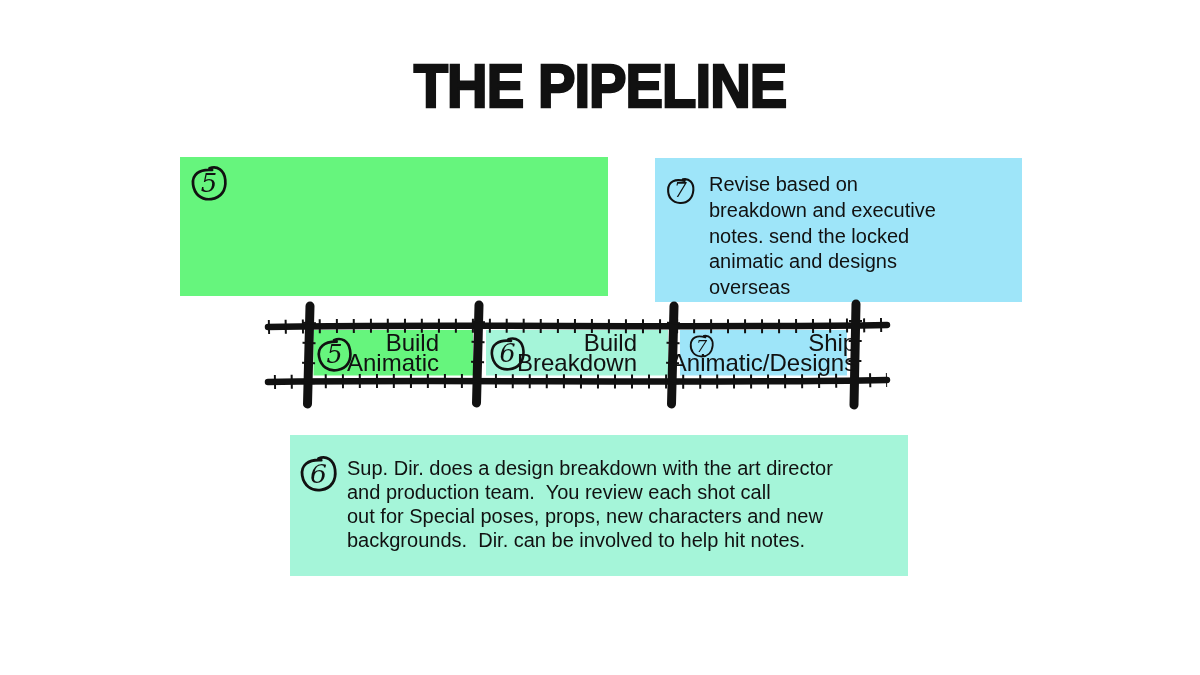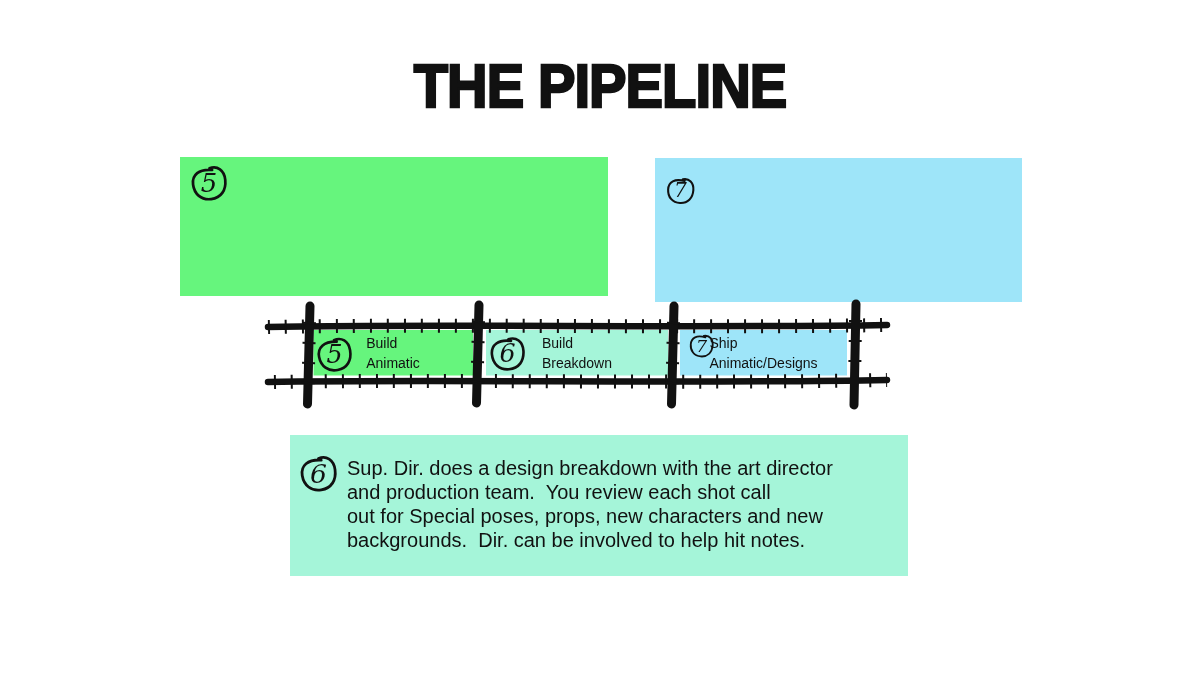--- a/index.html
+++ b/index.html
@@ -63,23 +63,23 @@
   .sketch .hatch  { fill: none; stroke: var(--ink, #111); stroke-width: 14; stroke-dasharray: 2 15; }
   .sketch .hatch2 { fill: none; stroke: var(--ink, #111); stroke-width: 13; stroke-dasharray: 2 18; }
 
   .cell { position: absolute; top: 330px; height: 46px; }
   .cell-1 { left: 313px; width: 160px; }
   .cell-2 { left: 486px; width: 182px; }
   .cell-3 { left: 680px; width: 167px; }
   .cell-label {
     position: absolute; left: 0; right: 0; top: 0; bottom: 0;
     display: flex; align-items: center; justify-content: center;
-    text-align: left;
+    text-align: right;
     white-space: pre-line;
-    font-size: 14px;
+    font-size: 24px;
     line-height: 20.5px;
     color: var(--ink, #111);
   }
   .cell-1 .badge { left: 2px; top: 5px; width: 39px; height: 39px; }
   .cell-2 .badge { left: 2px; top: 4px; width: 39px; height: 39px; }
   .cell-3 .badge { left: 8px; top: 2px; width: 27px; height: 27px; }
 </style>
 </head>
 <body>
 
@@ -92,20 +92,25 @@
       <path class="ring" d="M22 5.5 C30 3.2 36.6 9 36.5 18.5 C36.4 29 30.5 36 20.5 36.2 C10.5 36.4 4.2 29.5 4 19.8 C3.8 10 11.5 4.8 24.5 7.4" transform="rotate(-6 20 20)"></path>
       <text class="digit" x="20" y="29">5</text>
     </svg>
   </section>
 
   <section class="note note-blue">
     <svg class="badge" viewBox="0 0 40 40">
       <path class="ring" d="M22 5.5 C30 3.2 36.6 9 36.5 18.5 C36.4 29 30.5 36 20.5 36.2 C10.5 36.4 4.2 29.5 4 19.8 C3.8 10 11.5 4.8 24.5 7.4" transform="rotate(4 20 20)"></path>
       <text class="digit" x="20" y="29">7</text>
     </svg>
+    <div class="note-text">Revise based on
+breakdown and executive
+notes. send the locked
+animatic and designs
+overseas</div>
   </section>
 
   <div class="timeline">
     <svg class="sketch" width="640" height="125" viewBox="0 0 640 125">
 
       <rect x="53.5" y="34" width="159.5" height="45.5" fill="var(--green, #66f57d)"></rect>
       <rect x="226" y="34" width="182" height="45.5" fill="var(--teal, #a5f5d9)"></rect>
       <rect x="420" y="34" width="167" height="45.5" fill="var(--blue, #9ee5f9)"></rect>
 
       <path class="stroke" d="M8 31 C170 27.5 430 32.5 627 29"></path>

